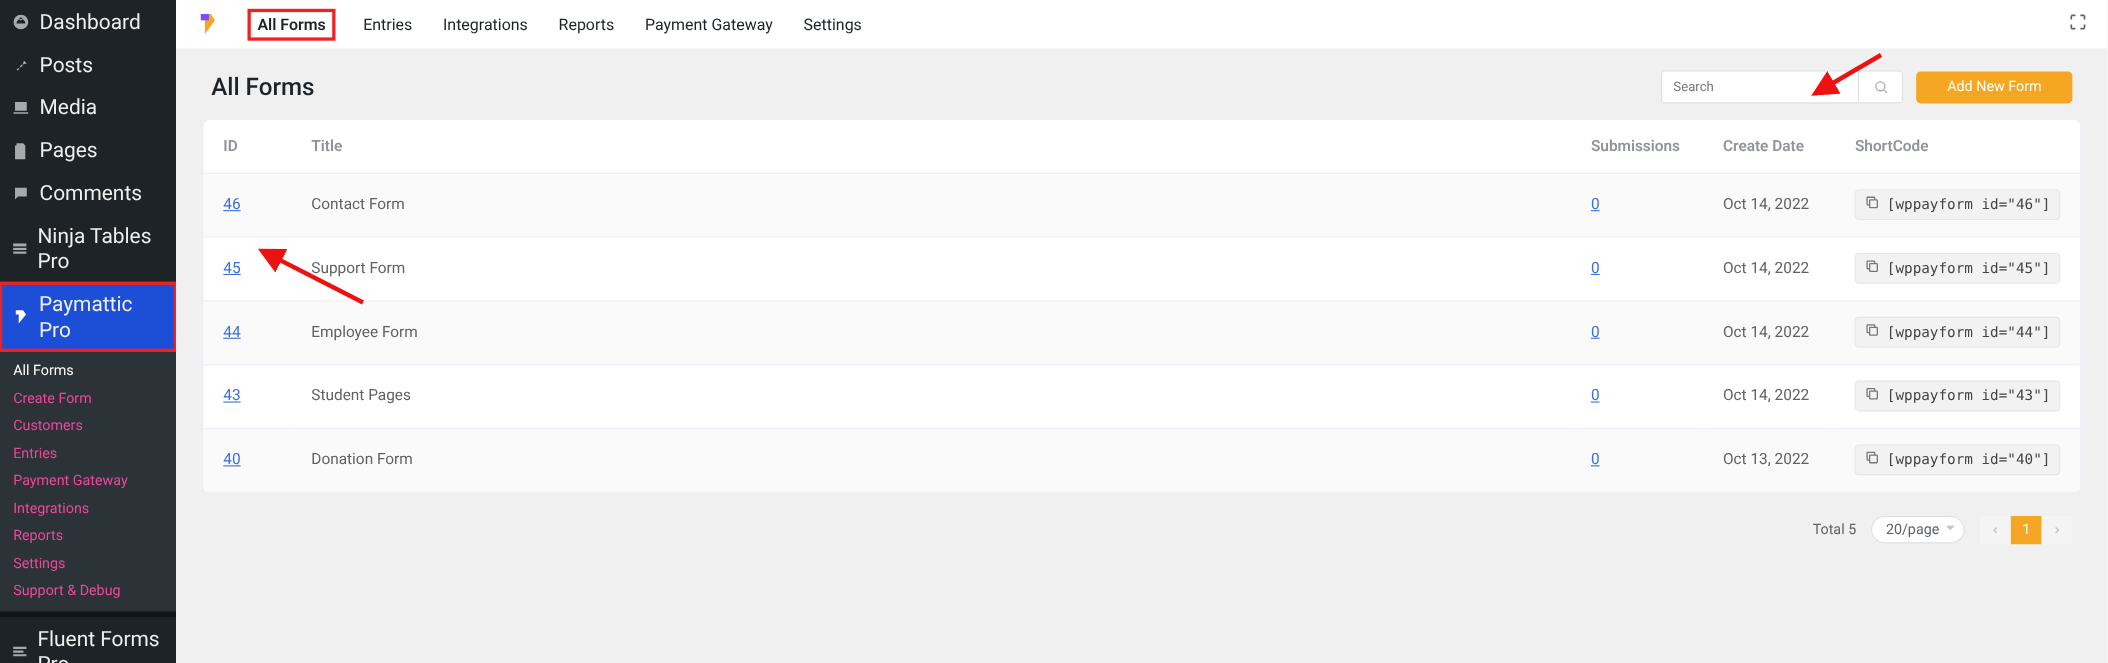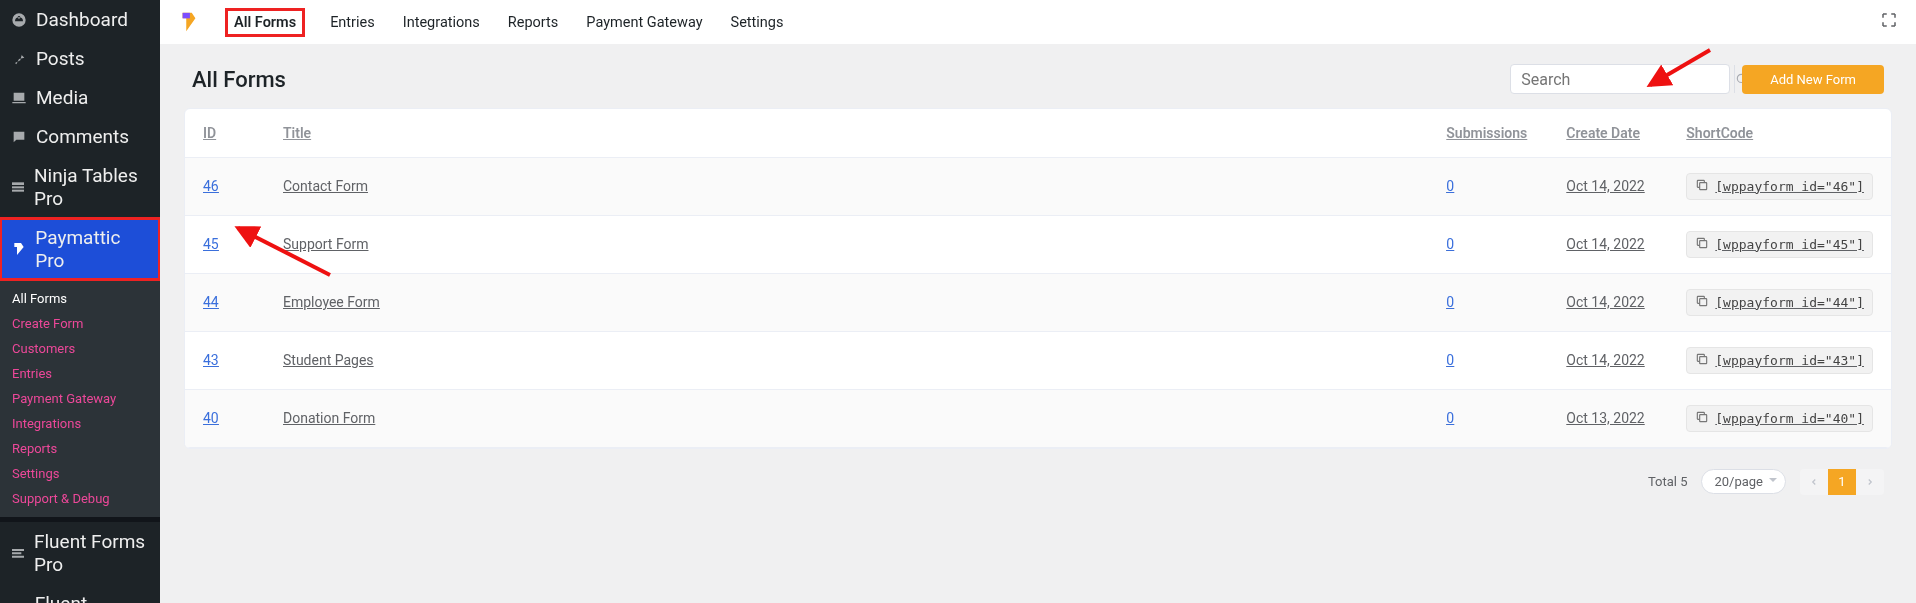--- a/index.html
+++ b/index.html
@@ -23,26 +23,26 @@
   .tab.active { font-weight: 600; outline: 3px solid #e22; padding: 3px 6px; }
   .fullscreen-icon { margin-left: auto; color: #606266; cursor: pointer; }
   
   .arrow-red { position: absolute; pointer-events: none; }
   
   .content { padding: 20px 24px; display: flex; flex-direction: column; gap: 14px; }
   .header-row { display: flex; align-items: center; justify-content: space-between; padding: 0 8px; }
   .page-title { font-size: 22px; font-weight: 500; color: #1d2327; }
   .header-actions { display: flex; align-items: center; gap: 12px; }
   .search-wrap { display: flex; align-items: center; border: 1px solid #dcdfe6; border-radius: 4px; background: #fff; height: 30px; width: 220px; }
-  .search-wrap input { border: none; outline: none; flex: 1; padding: 0 10px; font-size: 16px; background: transparent; }
+  .search-wrap input { border: none; outline: none; flex: 1; padding: 0 10px; font-size: 12px; background: transparent; }
   .search-btn { width: 40px; height: 100%; display: flex; align-items: center; justify-content: center; border-left: 1px solid #dcdfe6; color: #a8abb2; cursor: pointer; }
   .add-btn { background: #f5a623; color: #fff; border: none; border-radius: 4px; padding: 7px 28px; font-size: 13px; cursor: pointer; }
   .table-card { background: #fff; border-radius: 6px; overflow: hidden; border: 1px solid #ebeef5; }
   table { width: 100%; border-collapse: collapse; }
-  th, td { text-align: left; padding: 0 18px; color: #606266; font-size: 14px; border-bottom: 1px solid #ebeef5; text-decoration: underline; }
+  th, td { text-align: left; padding: 0 18px; color: #606266; font-size: 14px; border-bottom: 1px solid #ebeef5; }
   th { height: 48px; color: #909399; font-weight: 600; }
   tbody tr { height: 58px; }
   tbody tr:nth-child(odd){ background:#fafafa; }
   .link { color: #3a6fdc; text-decoration: underline; cursor: pointer; }
   .shortcode-cell { display: flex; align-items: center; gap: 6px; background: #f2f2f2; border: 1px solid #e5e5e5; border-radius: 4px; padding: 4px 8px; width: max-content; }
   .shortcode-text { font-family: ui-monospace, monospace; font-size: 13px; color: #444; }
   .copy-icon { color: #777; }
   col.c-id{width:80px}col.c-title{width:auto}col.c-sub{width:120px}col.c-date{width:120px}col.c-short{width:210px}
   
   .table-footer { display: flex; justify-content: flex-end; align-items: center; gap: 14px; padding: 6px 8px; font-size: 13px; color: #606266; }
@@ -73,20 +73,28 @@
         </span>
         <span>Posts</span>
       </div>
       <div class="menu-item">
         <span class="mi-icon">
           <svg width="16" height="16" viewBox="0 0 24 24" fill="currentColor">
             <path d="M4 4h16v12H4zM2 18h20v2H2z"></path>
           </svg>
         </span>
         <span>Media</span>
+      </div>
+      <div class="menu-item">
+        <span class="mi-icon">
+          <svg width="16" height="16" viewBox="0 0 24 24" fill="currentColor">
+            <path d="M6 2h9l3 3v17H6zM4 5h2v17h12v2H4z"></path>
+          </svg>
+        </span>
+        <span>Pages</span>
       </div>
       <div class="menu-item">
         <span class="mi-icon">
           <svg width="16" height="16" viewBox="0 0 24 24" fill="currentColor">
             <path d="M4 4h16v12H8l-4 4z"></path>
           </svg>
         </span>
         <span>Comments</span>
       </div>
       <div class="menu-item">

